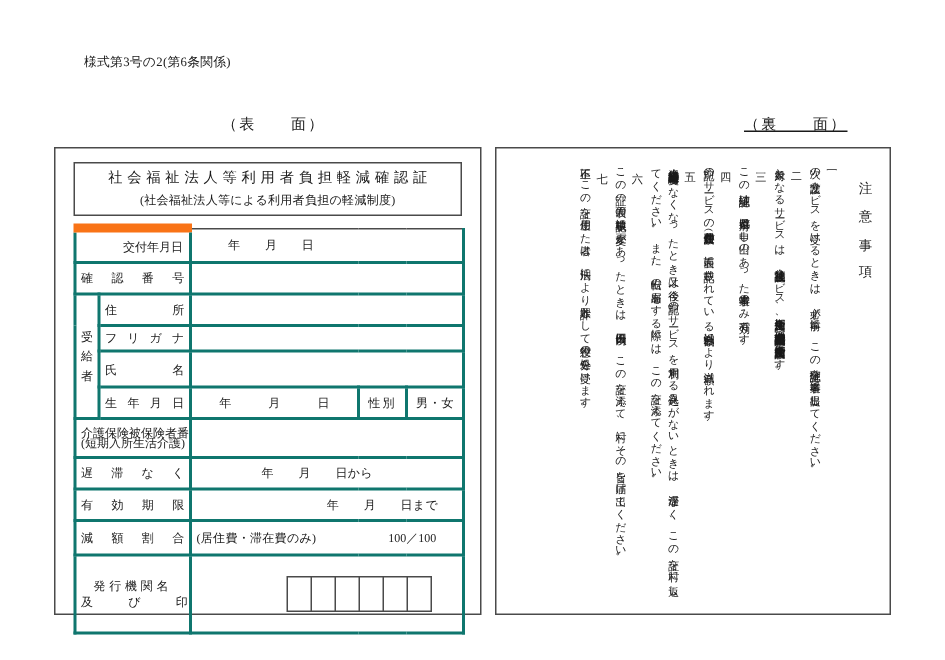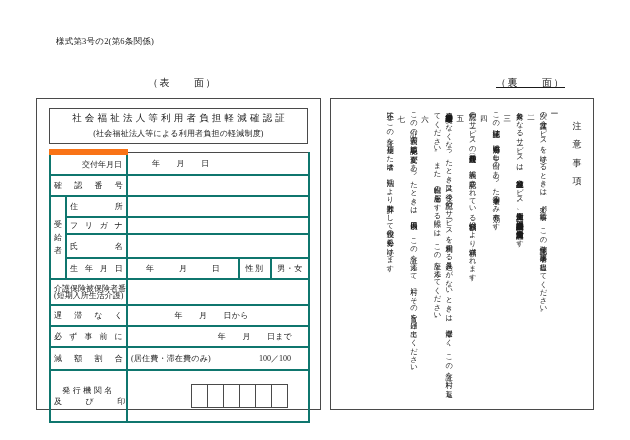--- a/index.html
+++ b/index.html
@@ -289,21 +289,21 @@
         </td>
         <td colspan="3" style="height:24px;"></td>
       </tr>
 
       <tr>
         <td class="lbl" colspan="2">遅滞なく</td>
         <td class="date-row" colspan="3" style="text-align:center;padding-right:16px;">年　　月　　日から</td>
       </tr>
 
       <tr>
-        <td class="lbl" colspan="2">必ず事前に</td>
+        <td class="lbl" colspan="2">有効期限</td>
         <td class="date-row" colspan="3" style="text-align:right;padding-right:16px;">年　　月　　日まで</td>
       </tr>
 
       <tr>
         <td class="lbl" colspan="2" style="height:21px;">減額割合</td>
         <td class="reduce-cell" colspan="3" style="height:21px;">
           <span>(居住費・滞在費のみ)</span><span class="frac">100／100</span>
         </td>
       </tr>
 

